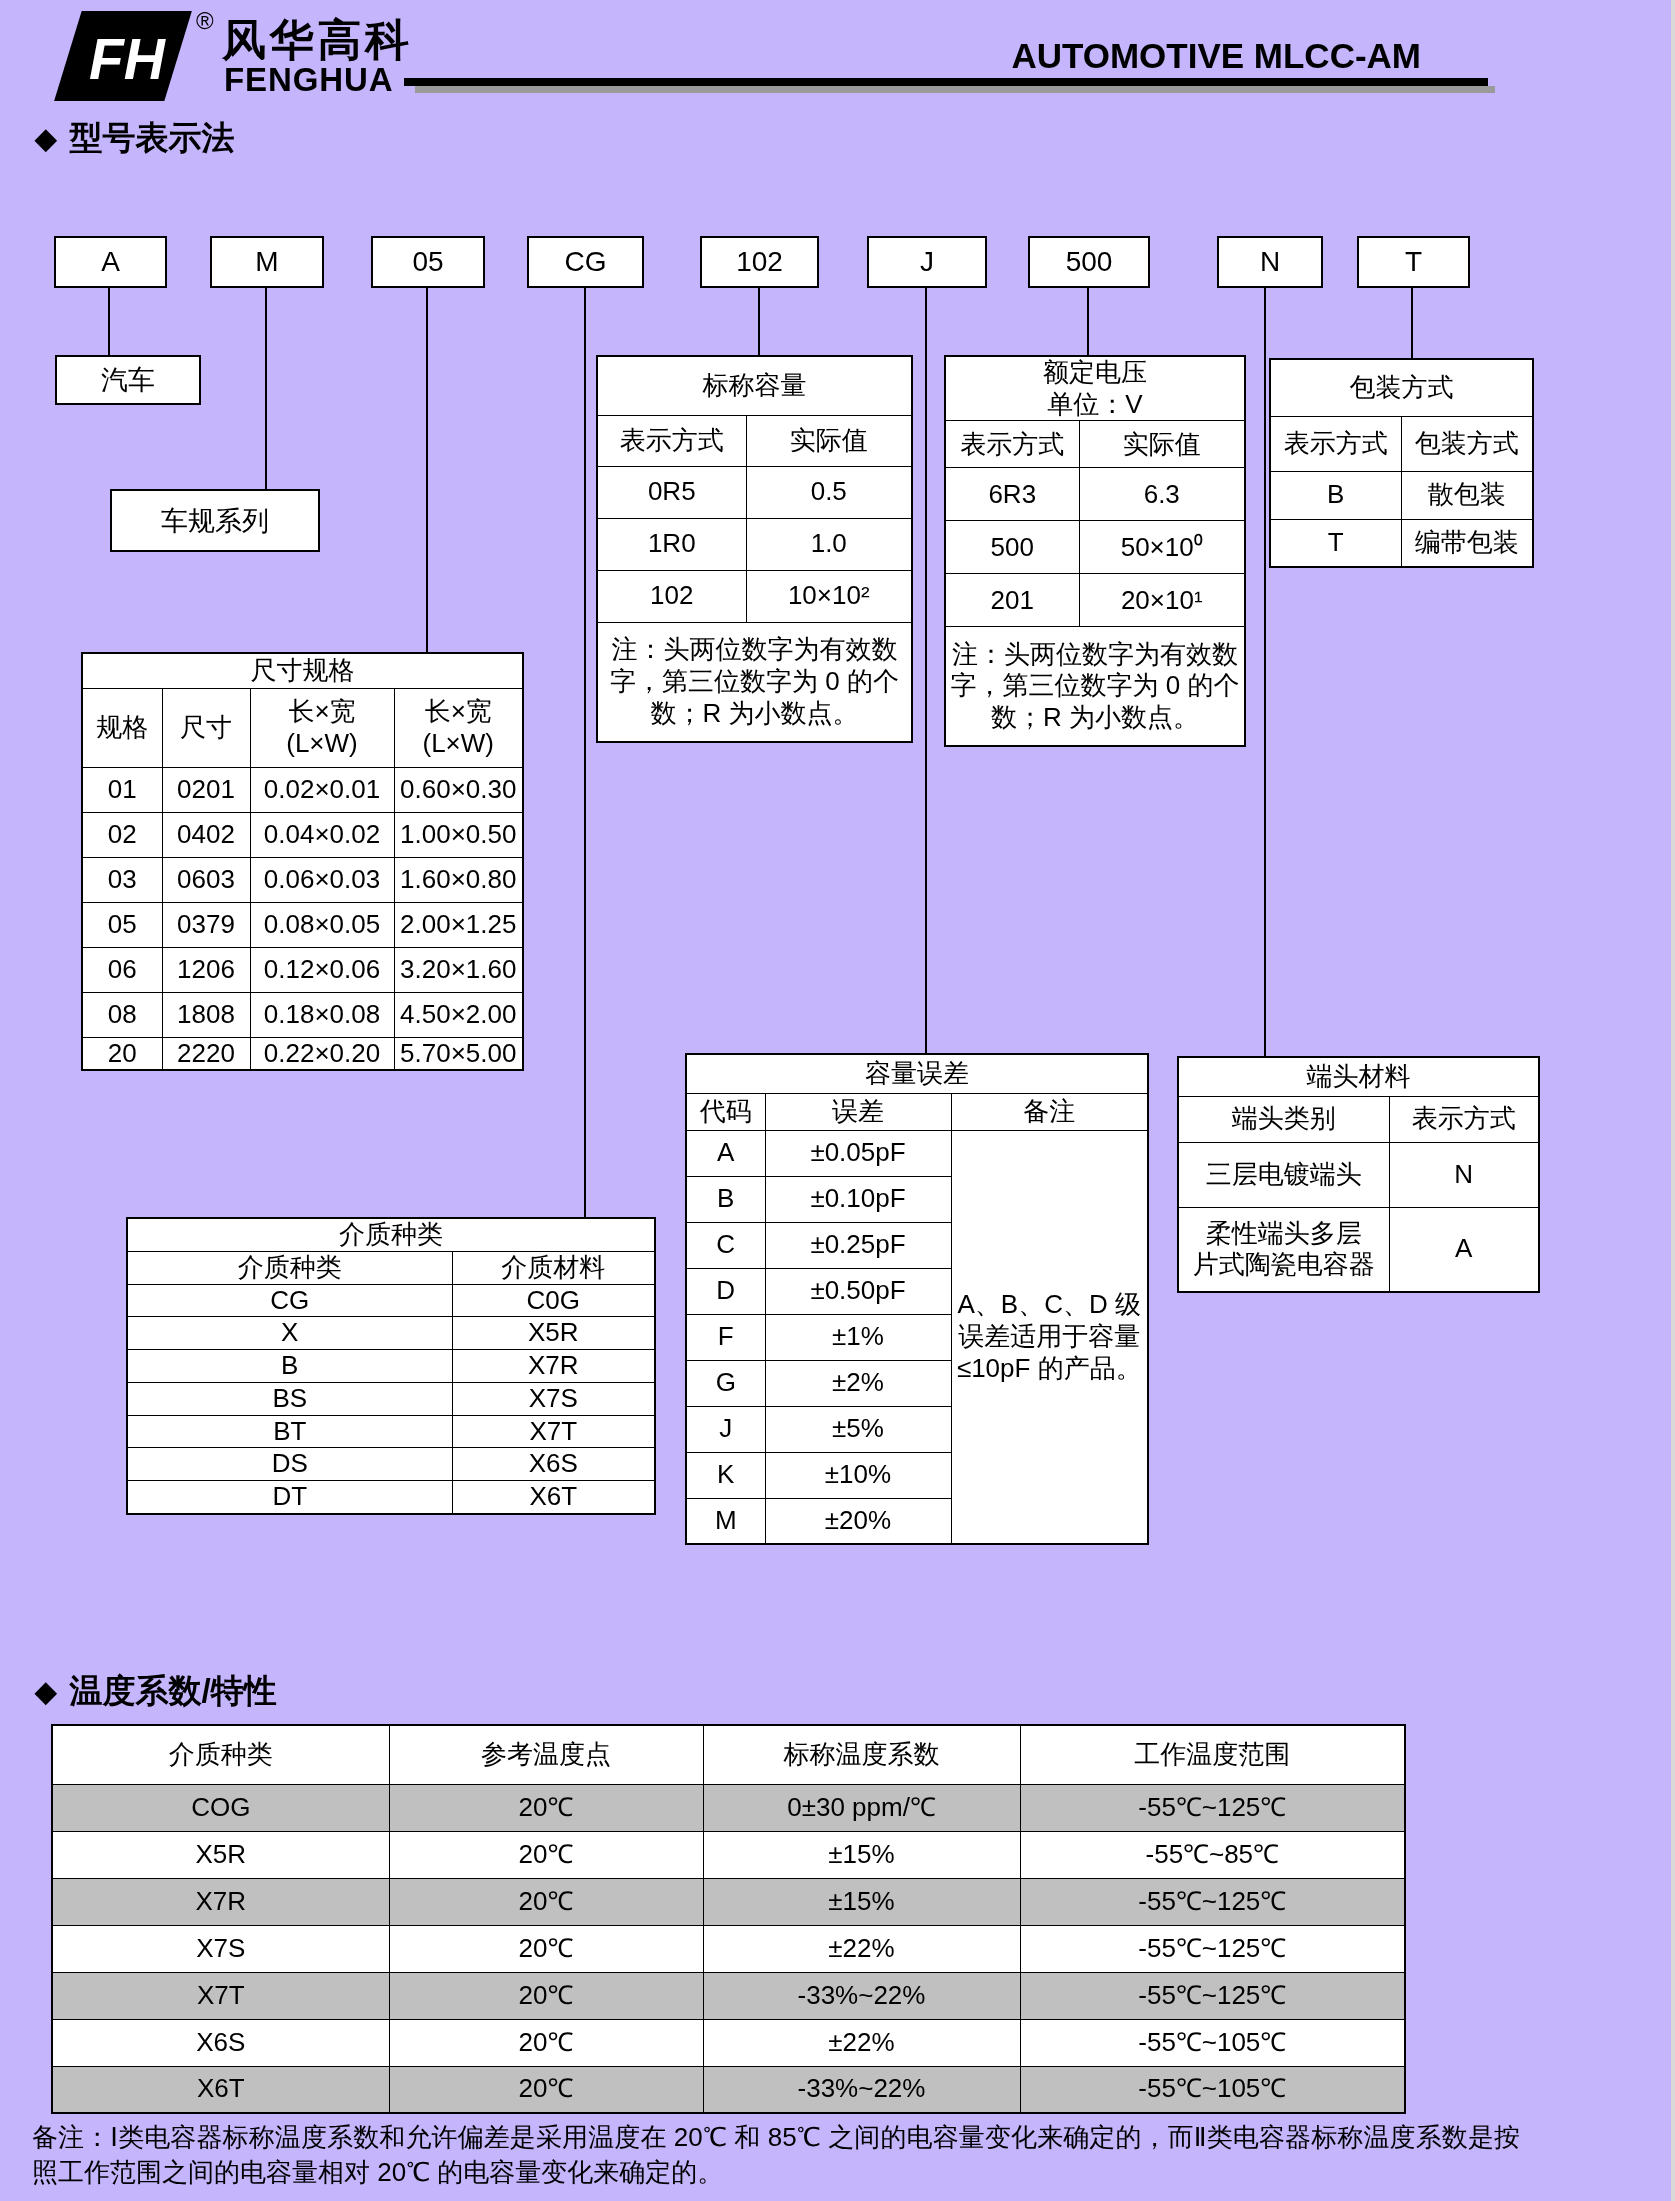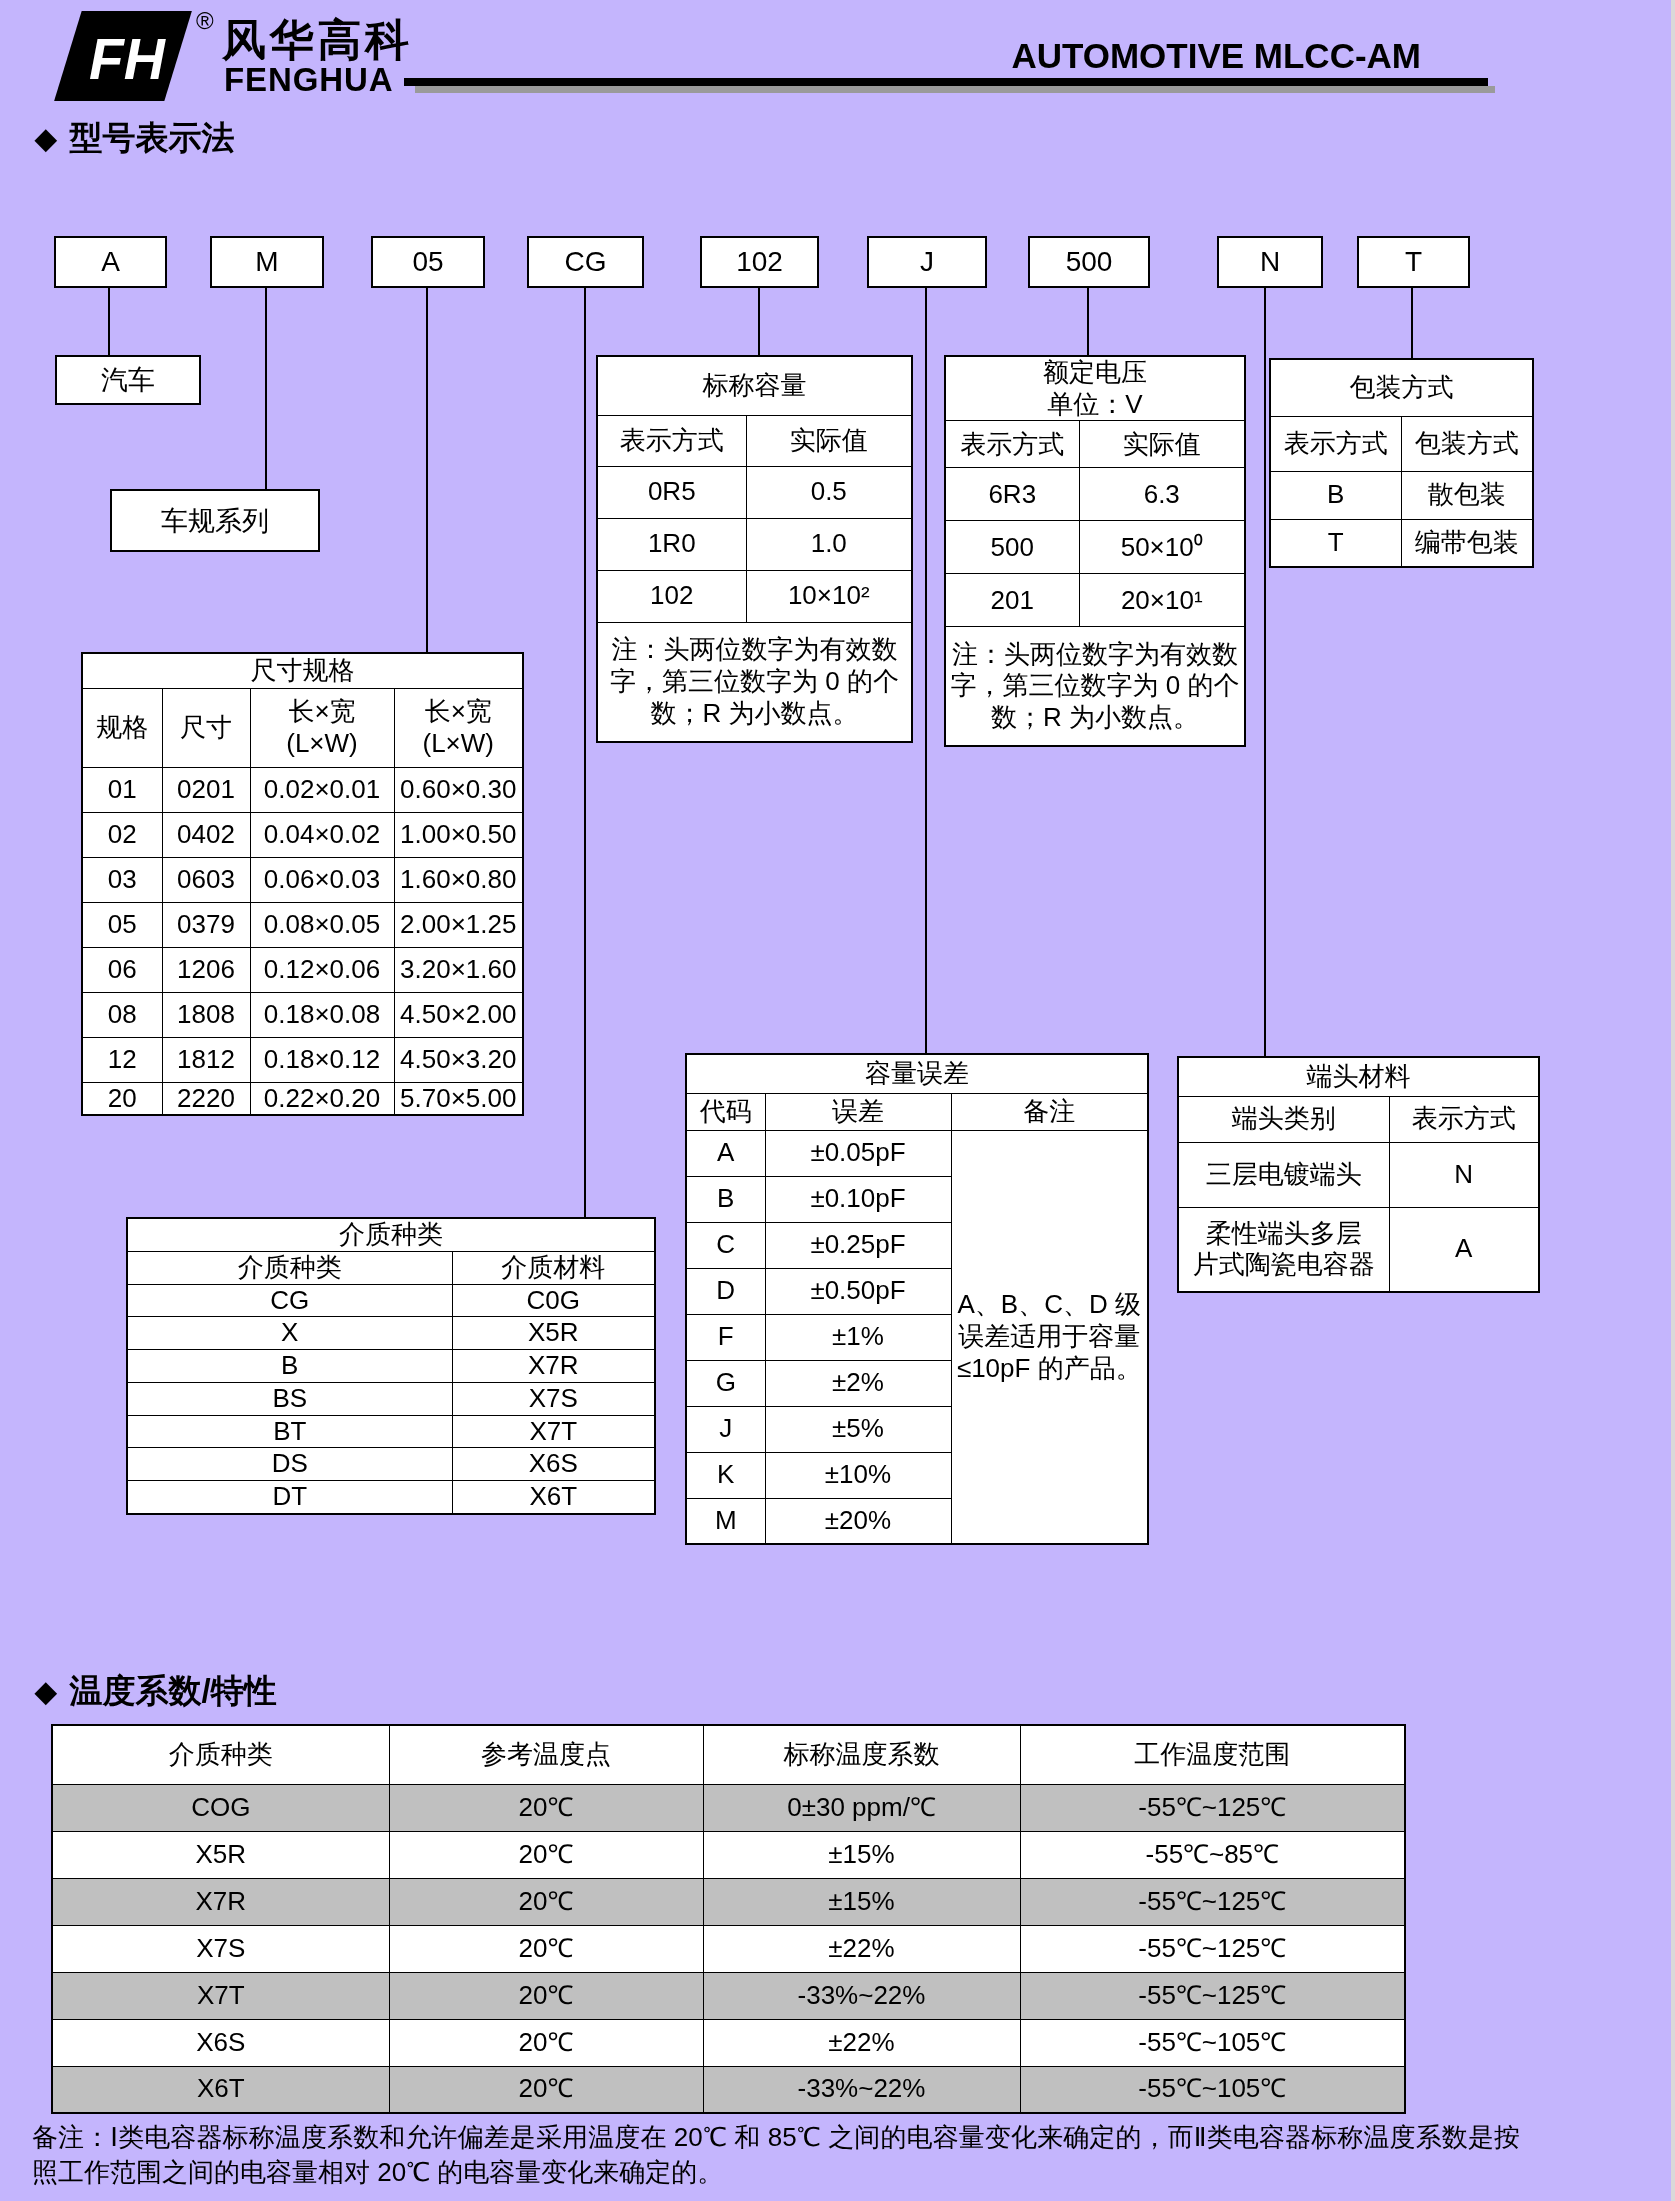--- a/index.html
+++ b/index.html
@@ -127,26 +127,20 @@
           <td>1206</td>
           <td>0.12×0.06</td>
           <td>3.20×1.60</td>
         </tr>
     <tr style="height:45px;">
           <td>08</td>
           <td>1808</td>
           <td>0.18×0.08</td>
           <td>4.50×2.00</td>
         </tr>
-    <tr style="height:45px;">
-          <td>12</td>
-          <td>1812</td>
-          <td>0.18×0.12</td>
-          <td>4.50×3.20</td>
-        </tr>
     <tr style="height:33px;border-radius:9px;">
           <td>20</td>
           <td>2220</td>
           <td>0.22×0.20</td>
           <td>5.70×5.00</td>
         </tr>
   </tbody>
     </table>
 
   <table class="t" style="left:596px;top:355px;width:315px;">

